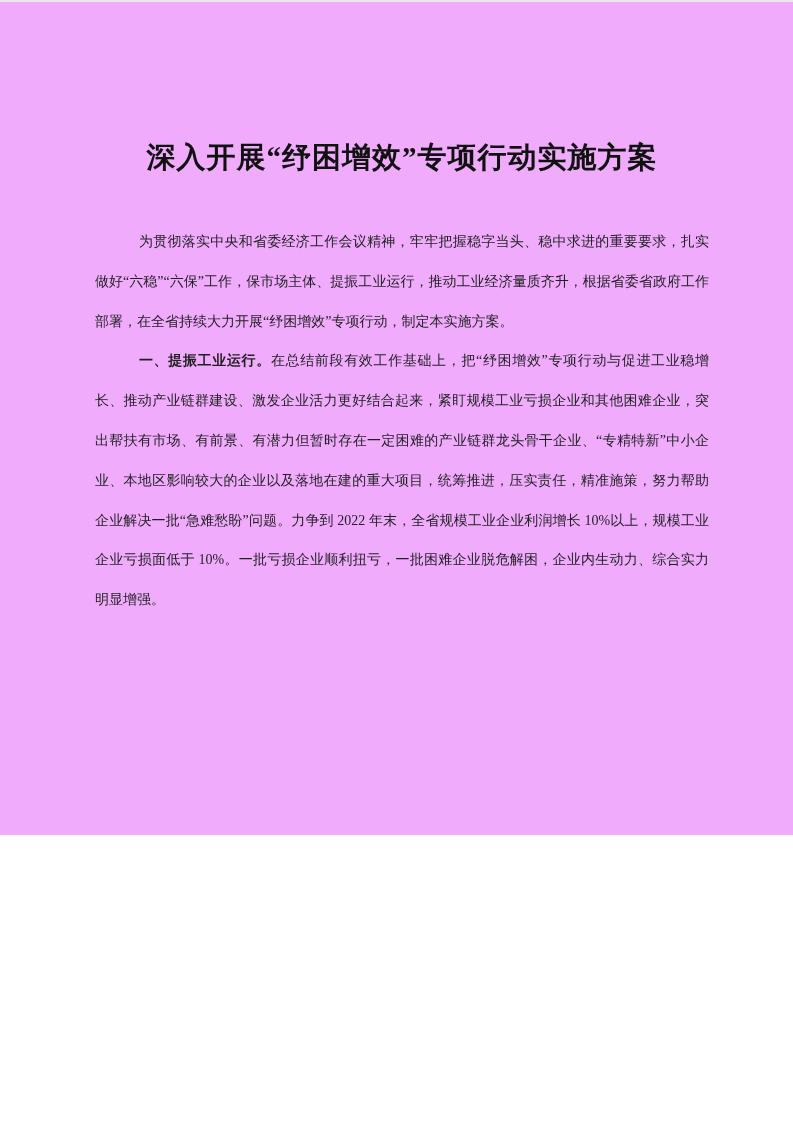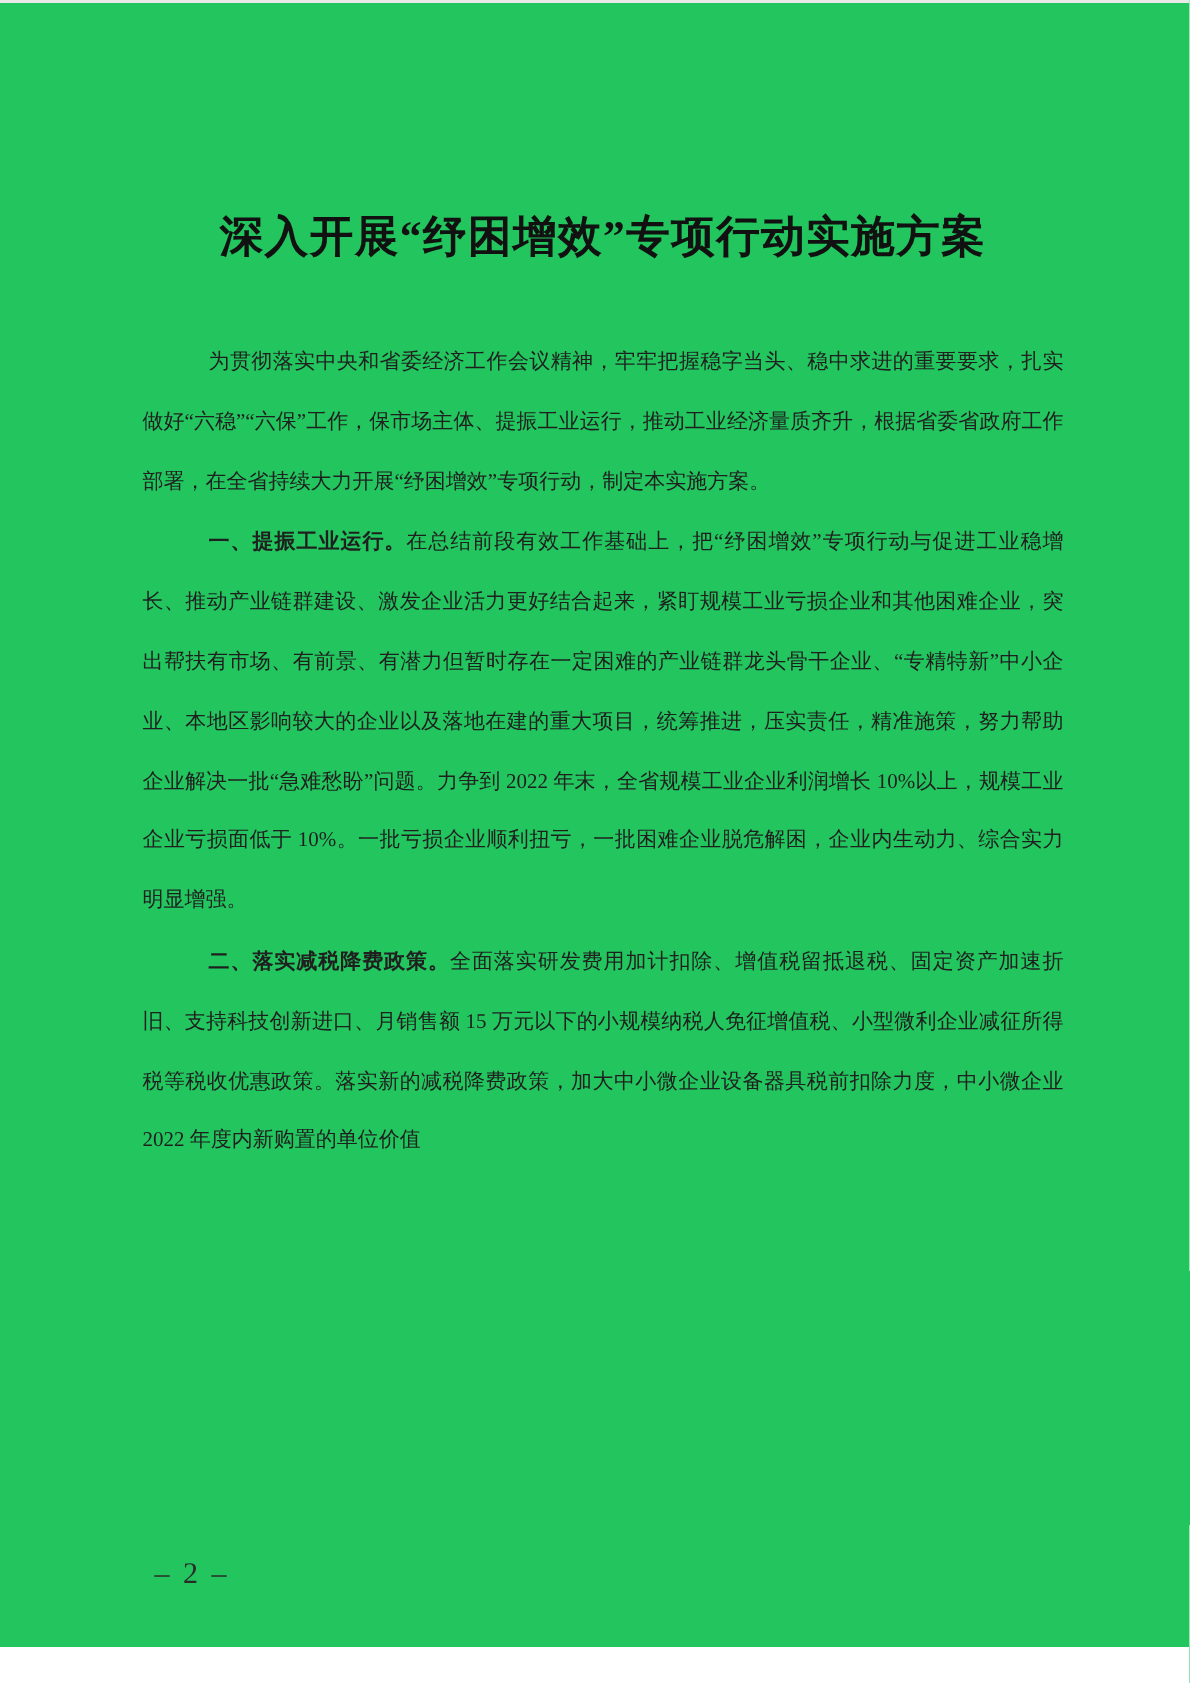--- a/index.html
+++ b/index.html
@@ -3,22 +3,22 @@
 <meta charset="utf-8">
 <style>
   html, body {
     margin: 0;
     padding: 0;
     background: #ffffff;
   }
   .page {
     position: relative;
     width: 793px;
-    height: 1098px;
-    background: #22c55e;
+    height: 835px;
+    background: #f0abfc;
     overflow: hidden;
     font-family: "Liberation Serif", "DejaVu Serif", serif;
     color: #1a1a1a;
   }
   .scan-edge {
     position: absolute;
     top: 0;
     left: 0;
     width: 793px;
     height: 2px;
@@ -73,19 +73,18 @@
   <div class="scan-edge"></div>
 
   <h1 class="doc-title">深入开展“纾困增效”专项行动实施方案</h1>
 
   <div class="doc-body">
 
     <p class="para"><span>为贯彻落实中央和省委经济工作会议精神，牢牢把握稳字当头、稳中求进的重要要求，扎实做好“六稳”“六保”工作，保市场主体、提振工业运行，推动工业经济量质齐升，根据省委省政府工作部署，在全省持续大力开展“纾困增效”专项行动，制定本实施方案。</span></p>
 
     <p class="para"><span class="para-lead">一、提振工业运行。</span><span>在总结前段有效工作基础上，把“纾困增效”专项行动与促进工业稳增长、推动产业链群建设、激发企业活力更好结合起来，紧盯规模工业亏损企业和其他困难企业，突出帮扶有市场、有前景、有潜力但暂时存在一定困难的产业链群龙头骨干企业、“专精特新”中小企业、本地区影响较大的企业以及落地在建的重大项目，统筹推进，压实责任，精准施策，努力帮助企业解决一批“急难愁盼”问题。力争到 2022 年末，全省规模工业企业利润增长 10%以上，规模工业企业亏损面低于 10%。一批亏损企业顺利扭亏，一批困难企业脱危解困，企业内生动力、综合实力明显增强。</span></p>
 
-    <p class="para"><span class="para-lead">二、落实减税降费政策。</span><span>全面落实研发费用加计扣除、增值税留抵退税、固定资产加速折旧、支持科技创新进口、月销售额 15 万元以下的小规模纳税人免征增值税、小型微利企业减征所得税等税收优惠政策。落实新的减税降费政策，加大中小微企业设备器具税前扣除力度，中小微企业 2022 年度内新购置的单位价值</span></p>
 
   </div>
 
   <div class="page-number">– 2 –</div>
 
 </div>
 
 </body></html>

